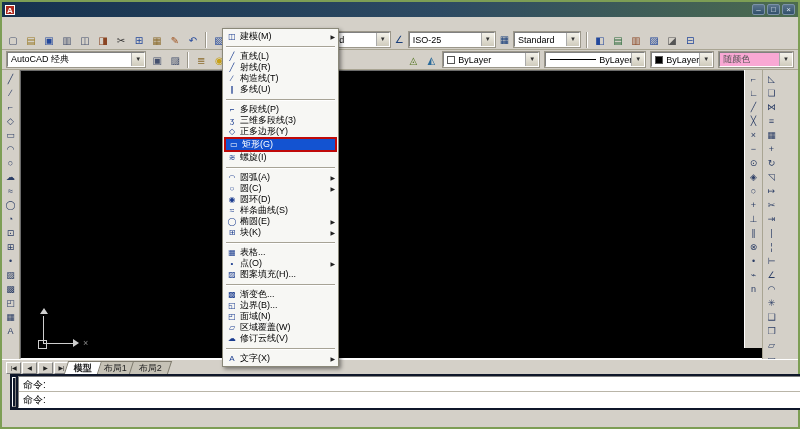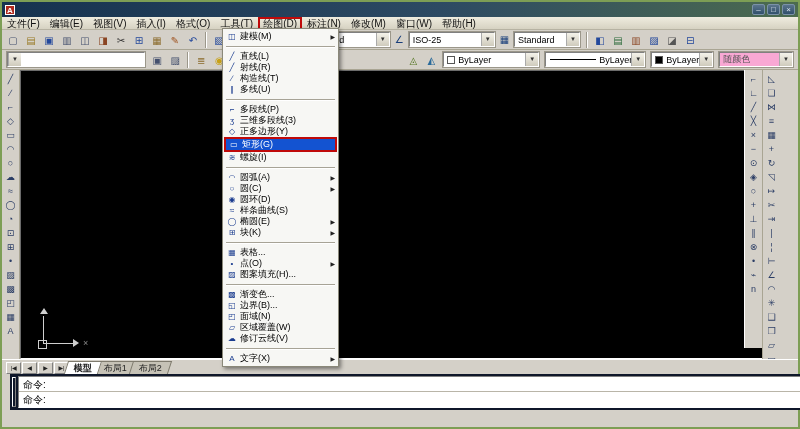--- a/index.html
+++ b/index.html
@@ -105,33 +105,20 @@
 
   <div class="titlebar">
     <span class="app-icon">A</span>
     <div class="winbtns">
       <div class="winbtn">–</div>
       <div class="winbtn">□</div>
       <div class="winbtn">×</div>
     </div>
   </div>
 
-  <div class="menubar">
-      <div class="mb-item">文件(F)</div>
-      <div class="mb-item">编辑(E)</div>
-      <div class="mb-item">视图(V)</div>
-      <div class="mb-item">插入(I)</div>
-      <div class="mb-item">格式(O)</div>
-      <div class="mb-item">工具(T)</div>
-      <div class="mb-item hl">绘图(D)</div>
-      <div class="mb-item">标注(N)</div>
-      <div class="mb-item">修改(M)</div>
-      <div class="mb-item">窗口(W)</div>
-      <div class="mb-item">帮助(H)</div>
-    </div>
 
   <div class="tb tb1">
     <div style="display:flex">
         <div class="tbtn" style="color: rgb(68, 80, 110);">▢</div>
         <div class="tbtn" style="color: rgb(154, 123, 37);">▤</div>
         <div class="tbtn" style="color: rgb(35, 72, 156);">▣</div>
         <div class="tbtn" style="color: rgb(68, 80, 110);">▥</div>
         <div class="tbtn" style="color: rgb(68, 80, 110);">◫</div>
         <div class="tbtn" style="color: rgb(138, 68, 34);">◨</div>
         <div class="tbtn" style="color: rgb(51, 51, 51);">✂</div>
@@ -169,20 +156,21 @@
         <div class="tbtn" style="color: rgb(42, 106, 58);">▤</div>
         <div class="tbtn" style="color: rgb(138, 68, 34);">▥</div>
         <div class="tbtn" style="color: rgb(35, 72, 156);">▨</div>
         <div class="tbtn" style="color: rgb(85, 85, 85);">◪</div>
         <div class="tbtn" style="color: rgb(35, 72, 156);">⊟</div>
       </div>
   </div>
 
   <div class="tb tb2">
     <div class="combo" style="width:150px">
+      <span class="val">AutoCAD 经典</span>
       <span class="arrow">▼</span>
     </div>
     <div style="display:flex">
         <div class="tbtn" style="color: rgb(68, 80, 110);">▣</div>
         <div class="tbtn" style="color: rgb(68, 80, 110);">▨</div>
       </div>
     <span class="tsep"></span>
     <div style="display:flex">
         <div class="tbtn" style="color: rgb(138, 106, 42);">≣</div>
         <div class="tbtn" style="color: rgb(200, 162, 22);">◉</div>

